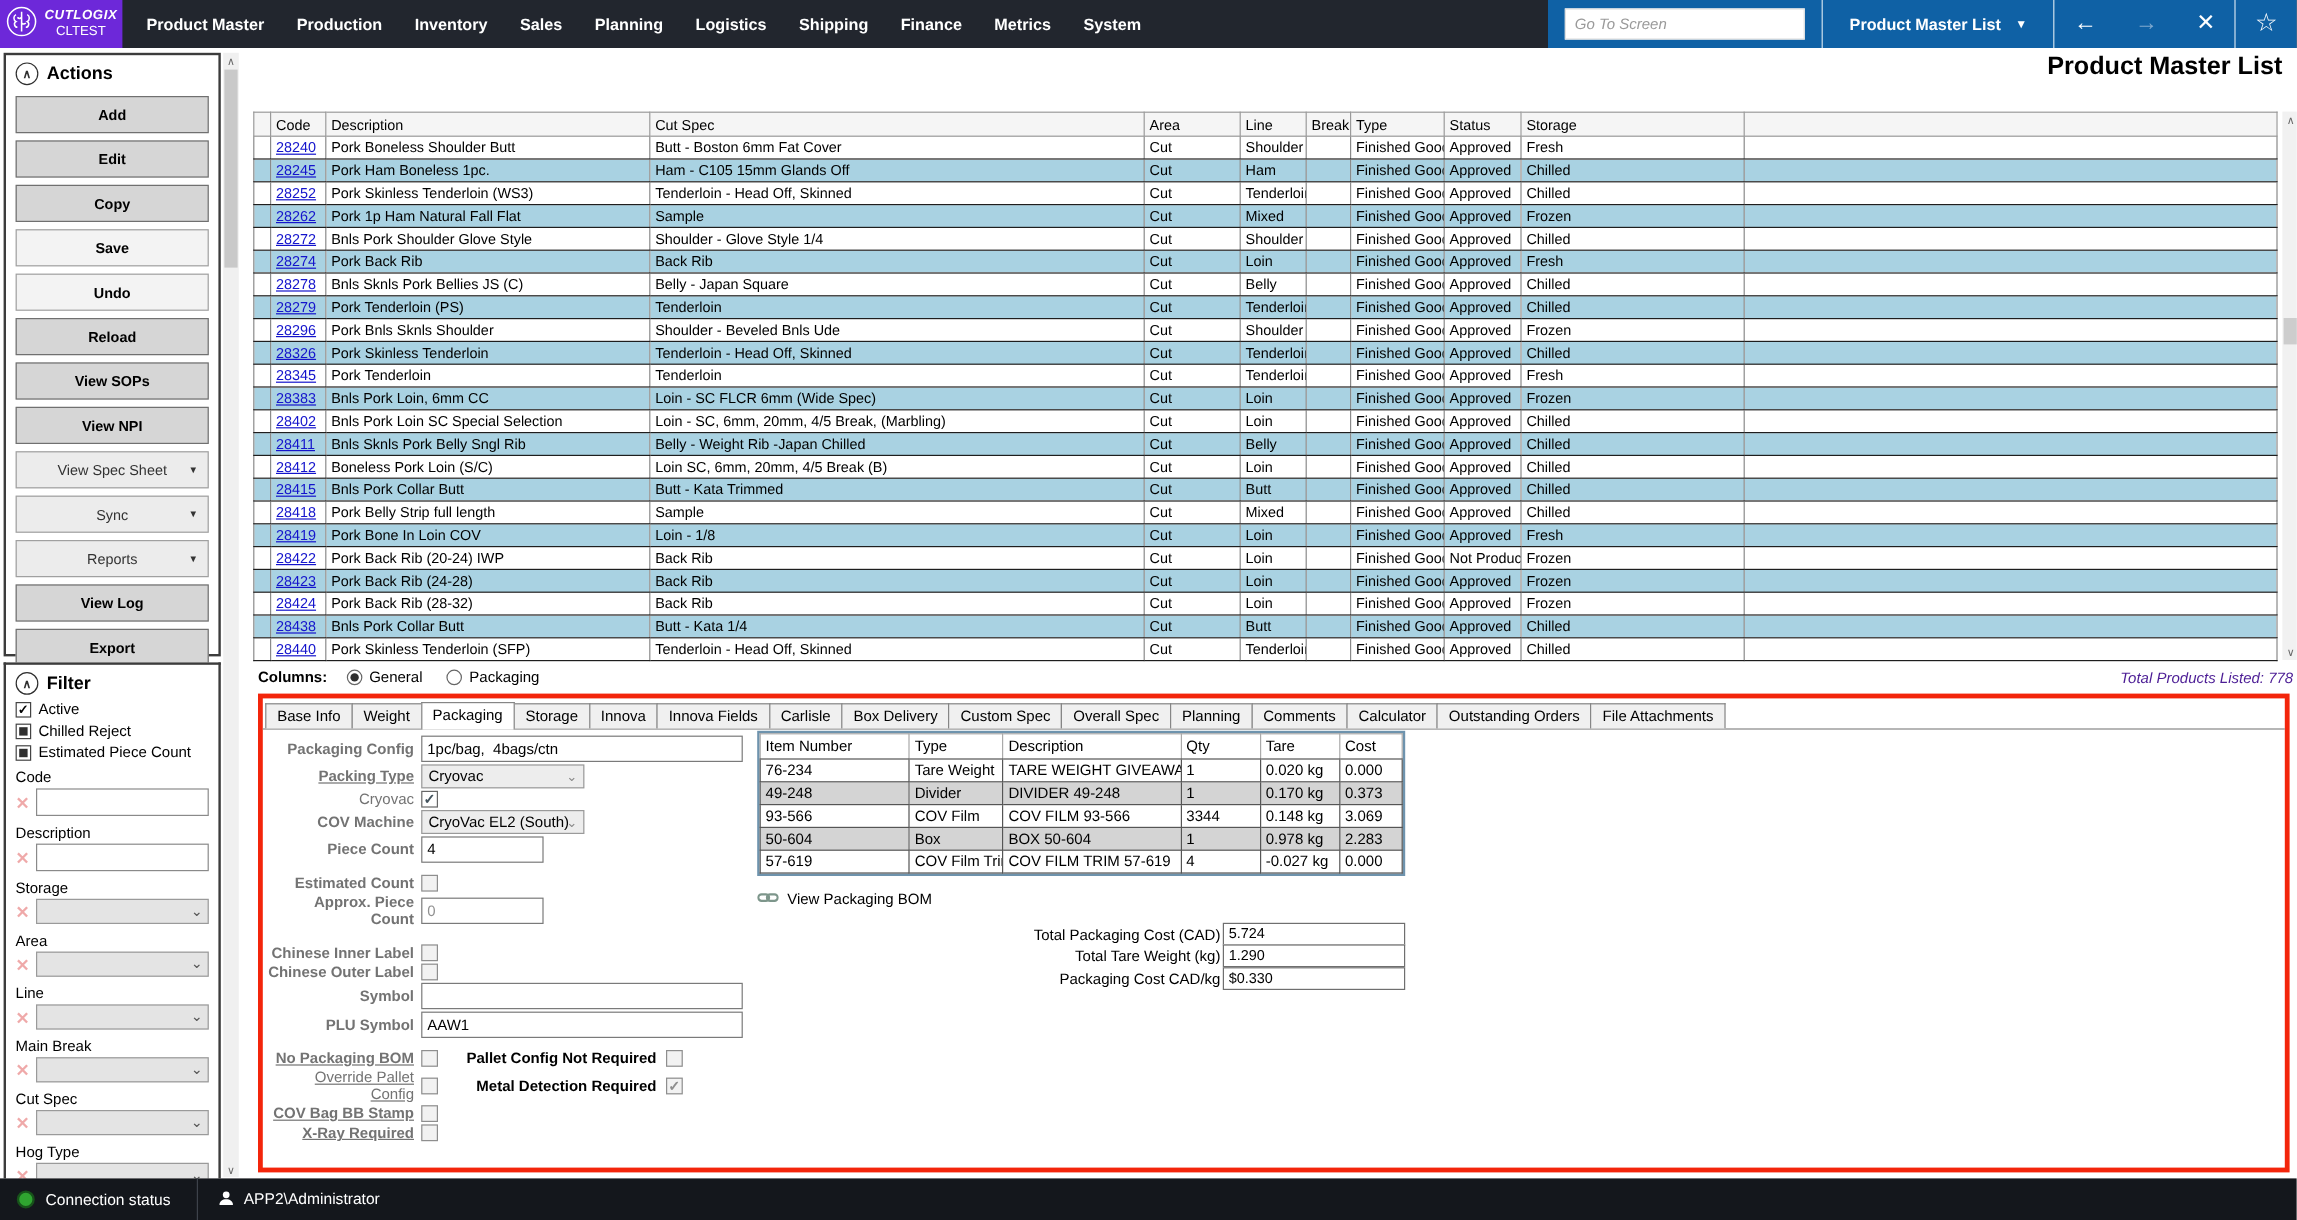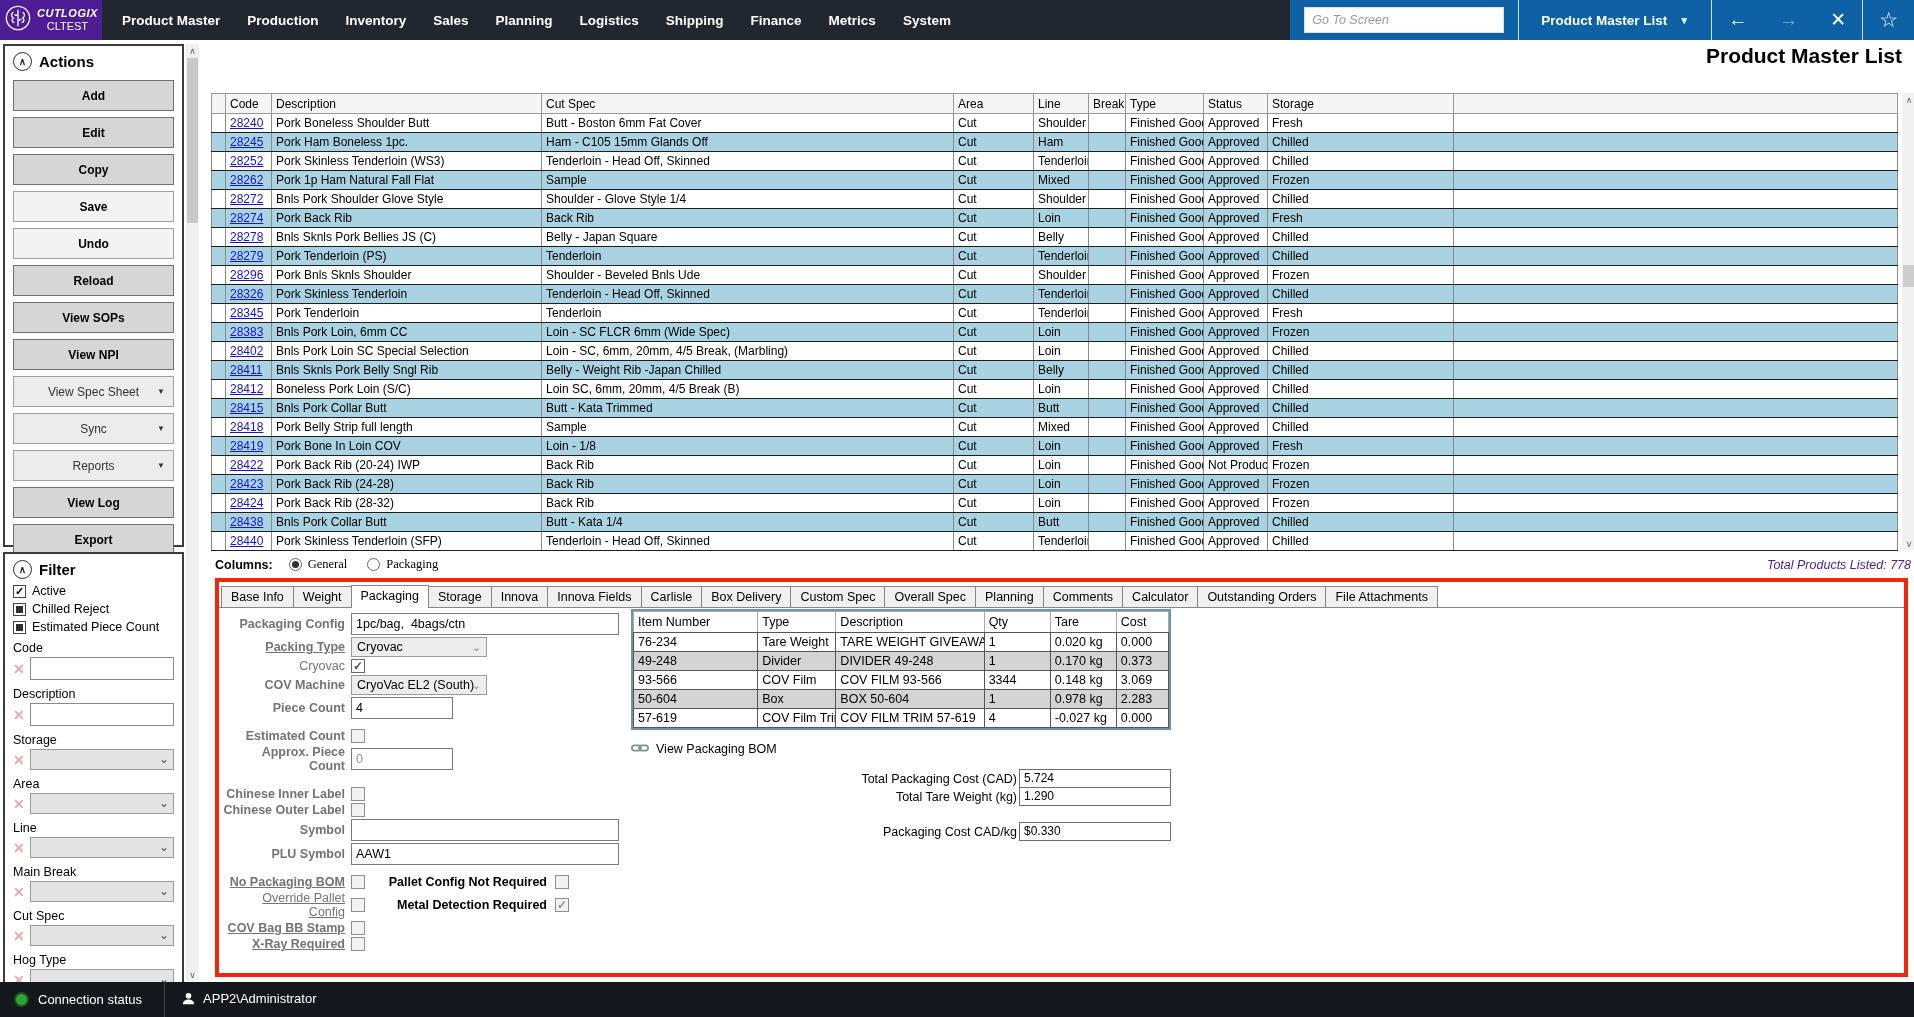--- a/index.html
+++ b/index.html
@@ -1,19 +1,19 @@
 <!DOCTYPE html>
 <html><head>
 <meta charset="utf-8">
 <style>
   html,body{margin:0;padding:0;overflow:hidden;}
   body{width:1914px;height:1017px;position:relative;background:#fff;font-family:"Liberation Sans",sans-serif;}
   
   .topbar{position:absolute;top:0;left:0;width:100%;height:40px;background:#22262e;display:flex;align-items:stretch;z-index:5;}
-  .logo-block{width:102px;background:#4c1d95;display:flex;align-items:center;gap:5px;padding:0 4px;box-sizing:border-box;flex-shrink:0;}
+  .logo-block{width:102px;background:#6d28d9;display:flex;align-items:center;gap:5px;padding:0 4px;box-sizing:border-box;flex-shrink:0;}
   .logo-text{color:#fff;line-height:1.15;}
   .logo-title{font-weight:bold;font-style:italic;font-size:11px;letter-spacing:.5px;}
   .logo-sub{font-size:11px;text-align:center;}
   .menu-bar{display:flex;align-items:center;gap:27px;padding-left:20px;}
   .menu-item{color:#fff;font-size:13.5px;font-weight:600;white-space:nowrap;cursor:default;}
   .topbar-right{margin-left:auto;background:#0f61a5;display:flex;align-items:center;height:100%;}
   .goto-input{width:184px;height:24px;margin:0 14px;border:1px solid #e0e0e0;font-size:12.5px;padding:0 7px;font-family:inherit;}
   .goto-input::placeholder{font-style:italic;color:#9a9a9a;}
   .tb-divider{width:1px;background:#cfe0ee;align-self:stretch;}
   .screen-dd{display:flex;align-items:center;gap:12px;padding:0 22px;color:#fff;font-size:13.5px;font-weight:600;}
@@ -98,21 +98,21 @@
   table.bom{border-collapse:collapse;width:100%;table-layout:fixed;}
   .bom th{font-size:12.5px;font-weight:normal;text-align:left;padding:2px 4px;border:1px solid #aaa;border-bottom:1px solid #555;height:16px;white-space:nowrap;overflow:hidden;}
   .bom td{font-size:12.5px;padding:1px 4px;border:1px solid #555;height:16px;white-space:nowrap;overflow:hidden;background:#fff;}
   .bom tr.galt td{background:#d4d4d4;}
   .bom-link{display:flex;align-items:center;gap:7px;margin-top:12px;font-size:12.5px;color:#000;cursor:pointer;}
   .pack-totals{margin-top:13px;}
   .tot-row{display:flex;align-items:center;}
   .tot-lab{width:386px;text-align:right;font-size:12.5px;padding-right:2px;color:#000;}
   .tot-val{width:142px;height:17px;border:1px solid #6f6f6f;font-size:12px;padding:0 4px;line-height:17px;background:#fff;}
   .tot-row+.tot-row{margin-top:-1px;}
-  .tot-row.gap{margin-top:16px;}
+  .tot-row.gap{margin-top:0px;}
 </style>
 </head>
 <body>
 
 <div class="topbar">
   <div class="logo-block">
     <span>
       <svg width="28" height="28" viewBox="0 0 24 24" fill="none" stroke="#fff" stroke-width="1.1">
         <circle cx="12" cy="12" r="10"></circle>
         <path d="M8 7c-2 1-2 4 0 5-2 1-1 4 1 4M16 7c2 1 2 4 0 5 2 1 1 4-1 4M12 5v14M9 9c1 1 2 1 3 0M12 13c1 1 2 1 3 0"></path>
@@ -647,21 +647,21 @@
   </div>
 
   <div class="main-scroll">
     <div class="scroll-arrow">∧</div>
     <div class="thumb"></div>
     <div class="scroll-arrow" style="position:absolute;bottom:0;left:0;right:0;">∨</div>
   </div>
 
   <div class="columns-bar">
     <span class="cb-label">Columns:</span>
-    <span style="display:flex;gap:20px;font-family:Liberation Serif, serif;">
+    <span style="display:flex;gap:20px;">
         <label class="radio-row">
      <span class="radio on"></span>
      <span>General</span>
    </label>
         <label class="radio-row">
      <span class="radio "></span>
      <span>Packaging</span>
    </label>
       </span>
   </div>

